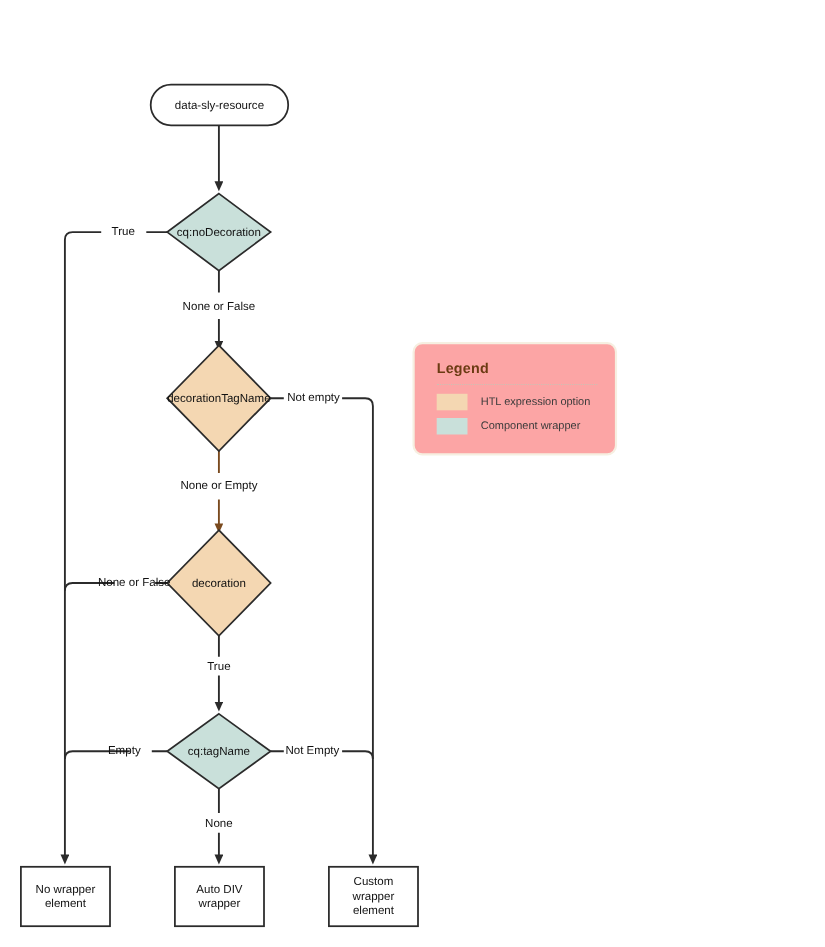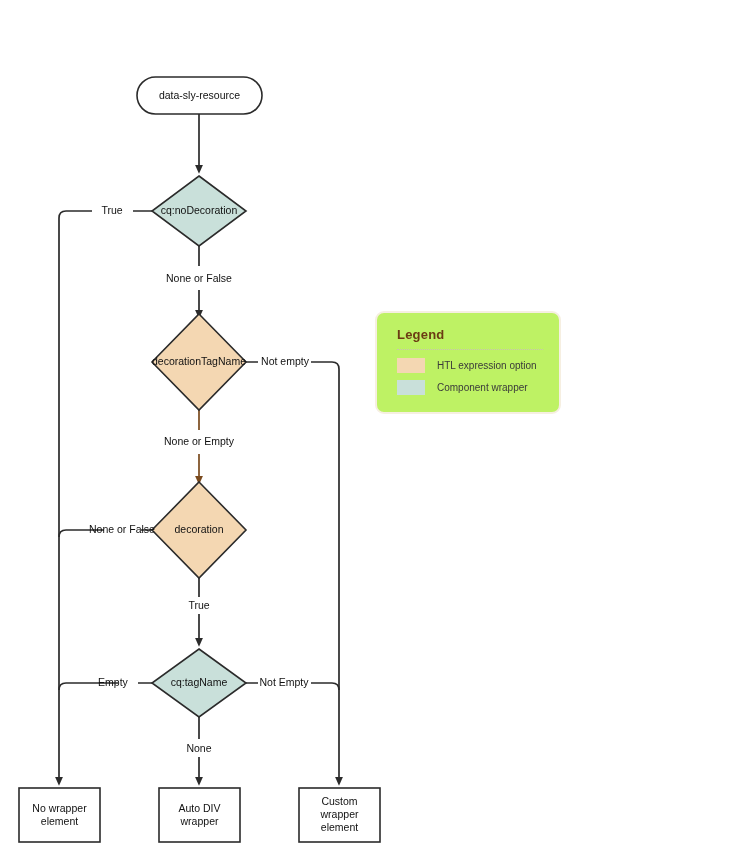--- a/index.html
+++ b/index.html
@@ -55,21 +55,21 @@
   }
 
   
   #legend {
     position: absolute;
     left: 375px;
     top: 311px;
     width: 186px;
     height: 103px;
     box-sizing: border-box;
-    background: #bef264;
+    background: #fca5a5;
     border: 2px solid #f6efe1;
     border-radius: 9px;
     padding: 14px 16px 10px 20px;
   }
   #legend .legend-title {
     font-family: "Liberation Sans", sans-serif;
     font-size: 13px;
     font-weight: bold;
     color: #6b3b13;
     letter-spacing: 0.2px;

